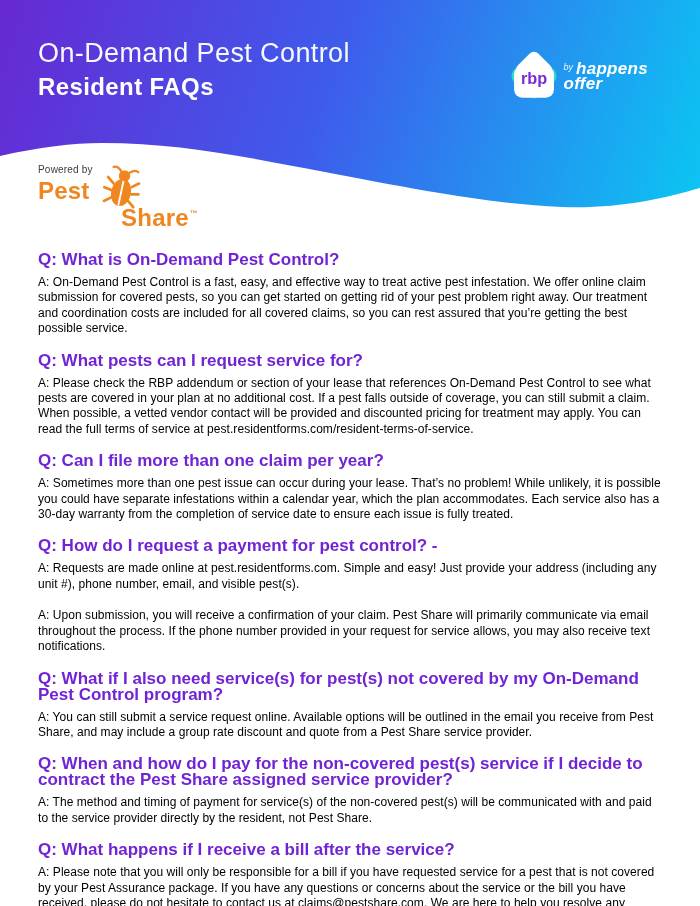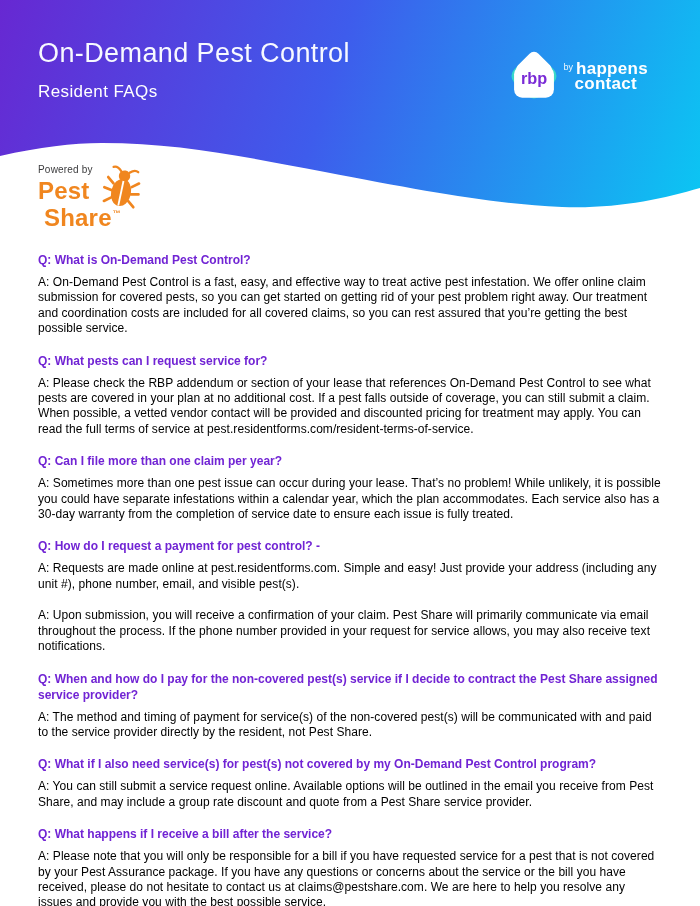--- a/index.html
+++ b/index.html
@@ -13,43 +13,43 @@
 
   
   .header {
     position: relative;
     height: 230px;
     background: linear-gradient(108deg, #6728D2 0%, #3E5CEC 46%, #0AC8F3 100%);
   }
   .wave { position: absolute; left: 0; bottom: -1px; width: 100%; height: 100%; display: block; }
   .titles { position: absolute; left: 38px; top: 36px; color: #ffffff; }
   .t1 { font-size: 27px; font-weight: 400; letter-spacing: 0.4px; line-height: 34px; color: #F7F9FF; }
-  .t2 { font-size: 17px; font-weight: 400; letter-spacing: 0.4px; line-height: 34px; margin-top: 5px; }
+  .t2 { font-size: 24px; font-weight: 700; letter-spacing: 0.4px; line-height: 34px; }
 
   .brand { position: absolute; right: 52px; top: 46px; display: flex; align-items: center; }
   .badge { width: 58px; height: 60px; display: block; }
-  .sn { text-align: center; color: #ffffff; }
+  .sn { text-align: left; color: #ffffff; font-style: italic; }
   .sn-row { display: flex; align-items: flex-start; justify-content: flex-end; }
   .sn .by { font-size: 9px; margin-right: 3px; margin-top: 1px; opacity: 0.92; }
   .sn-word { font-size: 17px; font-weight: 700; letter-spacing: 0.3px; line-height: 15px; }
 
   
   .powered { position: absolute; left: 38px; top: 164px; }
   .pb-label { font-size: 10px; color: #3B3B3D; letter-spacing: 0.2px; margin-bottom: 4px; }
   .ps { position: relative; width: 160px; height: 52px; color: #F0861F; font-weight: 700; }
   .ps-line { font-size: 24px; line-height: 23px; letter-spacing: 0.2px; white-space: nowrap; }
-  .ps-line2 { margin-left: 6px; }
+  .ps-line2 { margin-left: 6px; text-align: right; }
   .tm { font-size: 8px; vertical-align: 10px; margin-left: 1px; }
   .bug { position: absolute; left: 64px; top: -16px; display: block; }
 
   
   .faq { padding: 22px 38px 0 38px; }
   .item { margin-bottom: 16px; }
   .q {
-    color: #7124D4; font-weight: 700; font-size: 12px;
+    color: #7124D4; font-weight: 700; font-size: 17px;
     line-height: 16px; margin: 0 0 7px 0; letter-spacing: 0px;
   }
   .a {
     color: #000000; font-size: 12px; line-height: 15.4px;
     margin: 0; letter-spacing: 0.05px;
   }
 </style>
 </head>
 <body>
 
@@ -70,21 +70,21 @@
         <rect x="-20.5" y="-20.5" width="41" height="41" rx="10" transform="rotate(45)" fill="#36D7CB"></rect>
         <rect x="-16" y="-16" width="32" height="32" rx="7" transform="translate(0,-7) rotate(45)" fill="#ffffff"></rect>
         <rect x="-22" y="-11" width="44" height="35" rx="9" fill="#ffffff"></rect>
         <text x="0" y="9" text-anchor="middle" font-size="18" font-weight="bold" fill="#7A2BD6" font-family="Liberation Sans, sans-serif">rbp</text>
       </svg>
       <div class="sn">
         <div class="sn-row">
           <span class="by">by</span>
           <span class="sn-word">happens</span>
         </div>
-        <div class="sn-word">contact</div>
+        <div class="sn-word">offer</div>
       </div>
     </div>
 
     <div class="powered">
       <div class="pb-label">Powered by</div>
       <div class="ps">
         <div class="ps-line">Pest</div>
         <div class="ps-line ps-line2"><span>Share</span><span class="tm">™</span></div>
         <svg class="bug" width="40" height="50" viewBox="-14 -16 28 32" aria-hidden="true">
           <g transform="rotate(12)" fill="#F0861F" stroke="#F0861F">
@@ -115,26 +115,26 @@
       <p class="a">A: Sometimes more than one pest issue can occur during your lease. That’s no problem! While unlikely, it is possible you could have separate infestations within a calendar year, which the plan accommodates. Each service also has a 30-day warranty from the completion of service date to ensure each issue is fully treated.</p>
     </div>
     <div class="item">
       <p class="q">Q: How do I request a payment for pest control? -</p>
       <p class="a">A: Requests are made online at pest.residentforms.com. Simple and easy! Just provide your address (including any unit #), phone number, email, and visible pest(s).</p>
     </div>
     <div class="item">
       <p class="a">A: Upon submission, you will receive a confirmation of your claim. Pest Share will primarily communicate via email throughout the process. If the phone number provided in your request for service allows, you may also receive text notifications.</p>
     </div>
     <div class="item">
+      <p class="q">Q: What if I also need service(s) for pest(s) not covered by my On-Demand Pest Control program?</p>
+      <p class="a">A: You can still submit a service request online. Available options will be outlined in the email you receive from Pest Share, and may include a group rate discount and quote from a Pest Share service provider.</p>
+    </div>
+    <div class="item">
       <p class="q">Q: When and how do I pay for the non-covered pest(s) service if I decide to contract the Pest Share assigned service provider?</p>
       <p class="a">A: The method and timing of payment for service(s) of the non-covered pest(s) will be communicated with and paid to the service provider directly by the resident, not Pest Share.</p>
-    </div>
-    <div class="item">
-      <p class="q">Q: What if I also need service(s) for pest(s) not covered by my On-Demand Pest Control program?</p>
-      <p class="a">A: You can still submit a service request online. Available options will be outlined in the email you receive from Pest Share, and may include a group rate discount and quote from a Pest Share service provider.</p>
     </div>
     <div class="item">
       <p class="q">Q: What happens if I receive a bill after the service?</p>
       <p class="a">A: Please note that you will only be responsible for a bill if you have requested service for a pest that is not covered by your Pest Assurance package. If you have any questions or concerns about the service or the bill you have received, please do not hesitate to contact us at claims@pestshare.com. We are here to help you resolve any issues and provide you with the best possible service.</p>
     </div>
   </div>
 
 </div>
 
 </body></html>

